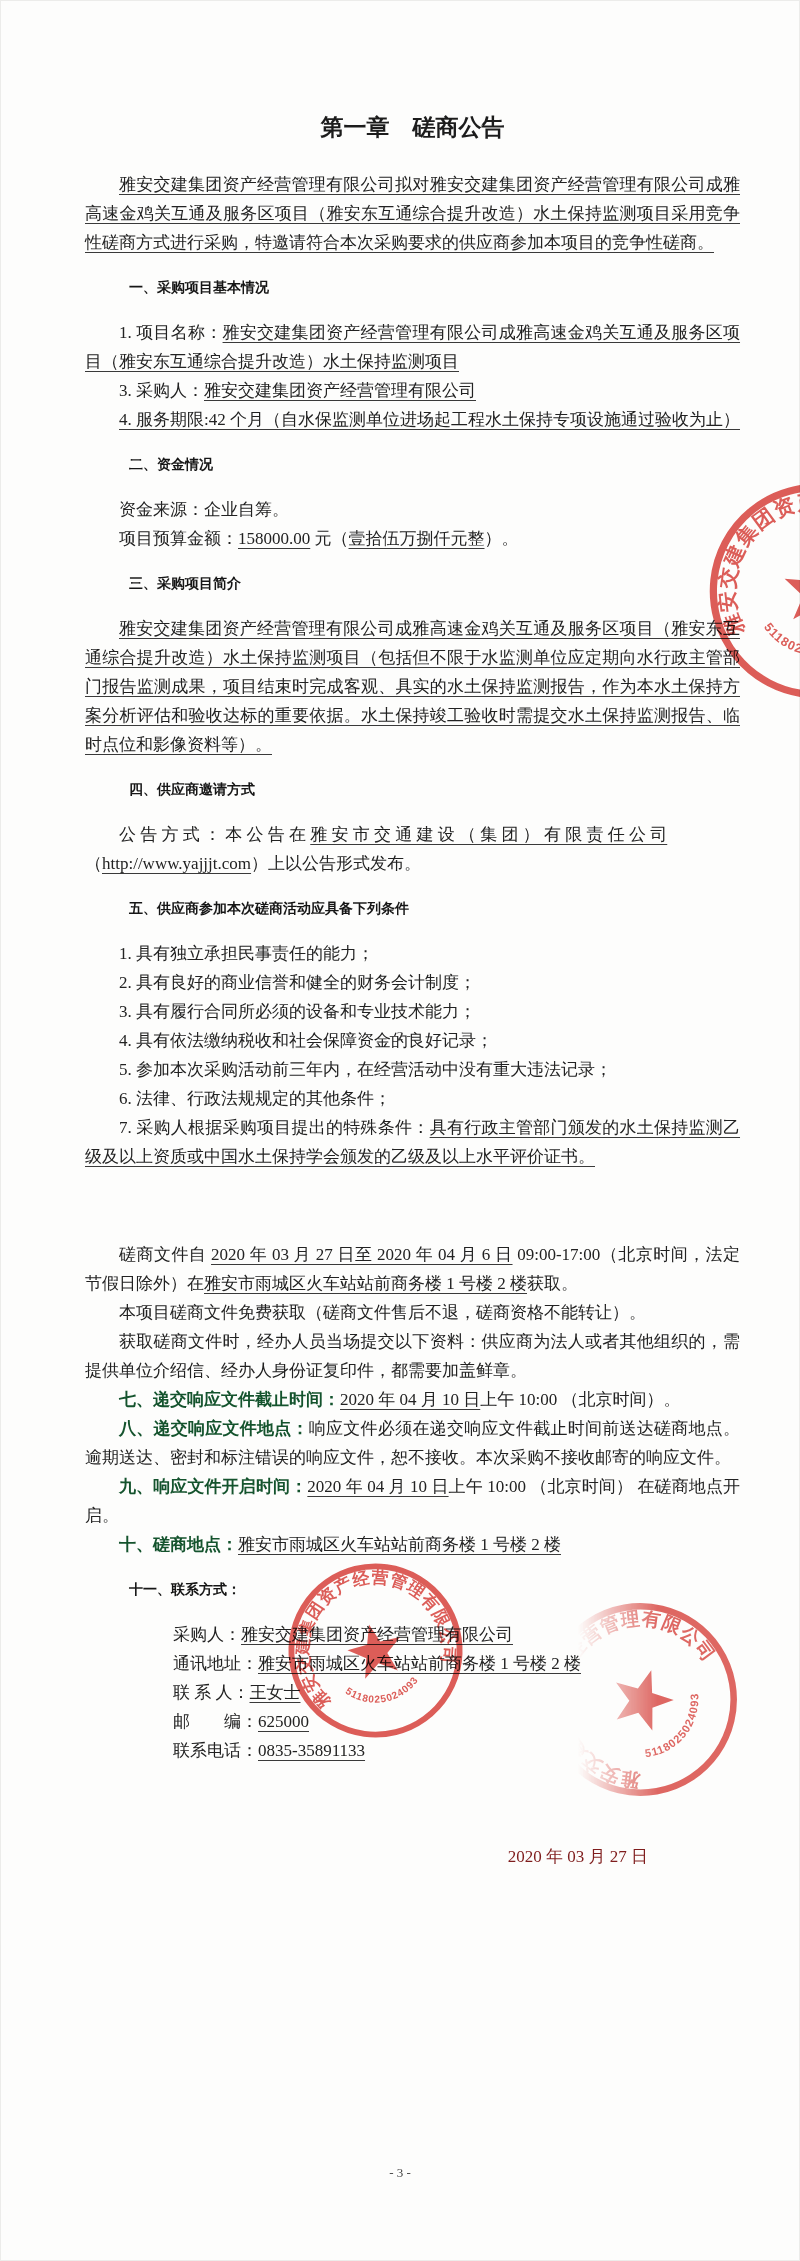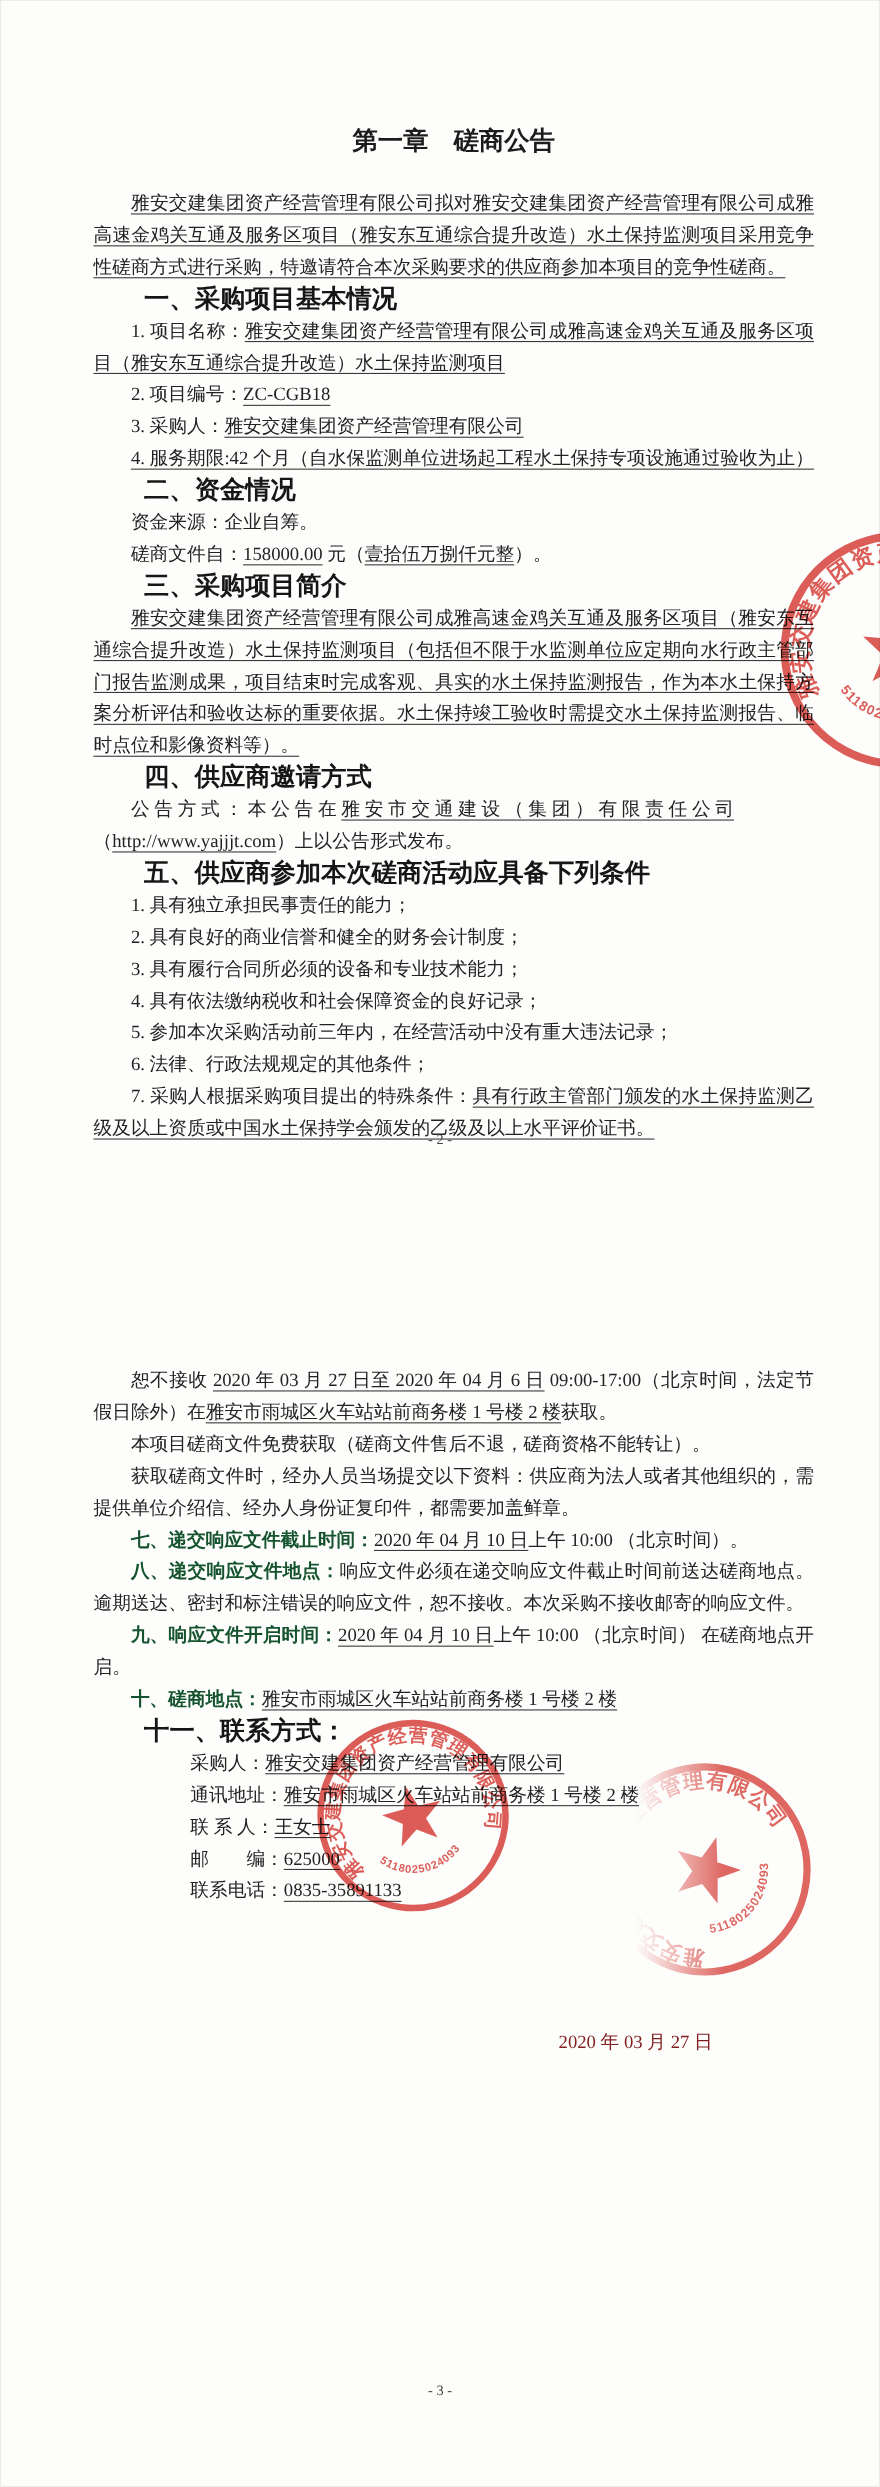--- a/index.html
+++ b/index.html
@@ -19,21 +19,21 @@
   .title{
     margin:0 0 28px 0;
     font-size:23px;line-height:30px;
     font-weight:bold;text-align:center;
     color:#1c1c1c;
     font-family:"Liberation Sans","DejaVu Sans",sans-serif;
   }
   p{margin:0;text-align:justify;word-break:break-all;}
   .ind{text-indent:2em;}
   h3{
-    margin:0;font-size:23px;line-height:29px;font-weight:bold;
+    margin:16px;font-size:14px;line-height:29px;font-weight:bold;
     text-indent:2em;color:#161616;
     font-family:"Liberation Sans","DejaVu Sans",sans-serif;
   }
   b{font-family:"Liberation Sans","DejaVu Sans",sans-serif;color:#14532d;}
   .u{
     text-decoration:underline;
     text-decoration-thickness:1px;
     text-underline-offset:4px;
     text-decoration-color:#3a3a3a;
   }
@@ -72,27 +72,26 @@
 
 <div class="doc">
 
   <div class="content">
     <h1 class="title">第一章　磋商公告</h1>
 
     <p class="ind"><span class="u">雅安交建集团资产经营管理有限公司拟对雅安交建集团资产经营管理有限公司成雅高速金鸡关互通及服务区项目（雅安东互通综合提升改造）水土保持监测项目采用竞争性磋商方式进行采购，特邀请符合本次采购要求的供应商参加本项目的竞争性磋商。</span></p>
 
     <h3>一、采购项目基本情况</h3>
     <p class="ind"><span>1. 项目名称：</span><span class="u">雅安交建集团资产经营管理有限公司成雅高速金鸡关互通及服务区项目（雅安东互通综合提升改造）水土保持监测项目</span></p>
-    <p class="ind"><span>2. 项目编号：</span><span class="u">ZC-CGB18</span></p>
     <p class="ind"><span>3. 采购人：</span><span class="u">雅安交建集团资产经营管理有限公司</span></p>
     <p class="ind"><span class="u">4. 服务期限:42 个月（自水保监测单位进场起工程水土保持专项设施通过验收为止）</span></p>
 
     <h3>二、资金情况</h3>
     <p class="ind">资金来源：企业自筹。</p>
-    <p class="ind"><span>磋商文件自：</span><span class="u">158000.00</span><span> 元（</span><span class="u">壹拾伍万捌仟元整</span><span>）。</span></p>
+    <p class="ind"><span>项目预算金额：</span><span class="u">158000.00</span><span> 元（</span><span class="u">壹拾伍万捌仟元整</span><span>）。</span></p>
 
     <h3>三、采购项目简介</h3>
     <p class="ind"><span class="u">雅安交建集团资产经营管理有限公司成雅高速金鸡关互通及服务区项目（雅安东互通综合提升改造）水土保持监测项目（包括但不限于水监测单位应定期向水行政主管部门报告监测成果，项目结束时完成客观、具实的水土保持监测报告，作为本水土保持方案分析评估和验收达标的重要依据。水土保持竣工验收时需提交水土保持监测报告、临时点位和影像资料等）。</span></p>
 
     <h3>四、供应商邀请方式</h3>
     <p class="ind"><span>公 告 方 式 ： 本 公 告 在 </span><span class="u">雅 安 市 交 通 建 设 （ 集 团 ） 有 限 责 任 公 司</span></p>
     <p><span>（</span><span class="u">http://www.yajjjt.com</span><span>）上以公告形式发布。</span></p>
 
     <h3>五、供应商参加本次磋商活动应具备下列条件</h3>
     <p class="ind">1. 具有独立承担民事责任的能力；</p>
@@ -100,21 +99,21 @@
     <p class="ind">3. 具有履行合同所必须的设备和专业技术能力；</p>
     <p class="ind">4. 具有依法缴纳税收和社会保障资金的良好记录；</p>
     <p class="ind">5. 参加本次采购活动前三年内，在经营活动中没有重大违法记录；</p>
     <p class="ind">6. 法律、行政法规规定的其他条件；</p>
     <p class="ind"><span>7. 采购人根据采购项目提出的特殊条件：</span><span class="u">具有行政主管部门颁发的水土保持监测乙级及以上资质或中国水土保持学会颁发的乙级及以上水平评价证书。</span></p>
   </div>
 
   <div class="footer f1">- 2 -</div>
 
   <div class="page2">
-    <p class="ind"><span>恕不接收 </span><span class="u">2020 年 03 月 27 日至 2020 年 04 月 6 日</span><span> 09:00-17:00（北京时间，法定节假日除外）在</span><span class="u">雅安市雨城区火车站站前商务楼 1 号楼 2 楼</span><span>获取。</span></p>
+    <p class="ind"><span>磋商文件自 </span><span class="u">2020 年 03 月 27 日至 2020 年 04 月 6 日</span><span> 09:00-17:00（北京时间，法定节假日除外）在</span><span class="u">雅安市雨城区火车站站前商务楼 1 号楼 2 楼</span><span>获取。</span></p>
     <p class="ind">本项目磋商文件免费获取（磋商文件售后不退，磋商资格不能转让）。</p>
     <p class="ind">获取磋商文件时，经办人员当场提交以下资料：供应商为法人或者其他组织的，需提供单位介绍信、经办人身份证复印件，都需要加盖鲜章。</p>
 
     <p class="ind"><b>七、递交响应文件截止时间：</b><span class="u">2020 年 04 月 10 日</span><span>上午 10:00 （北京时间）。</span></p>
 
     <p class="ind"><b>八、递交响应文件地点：</b><span>响应文件必须在递交响应文件截止时间前送达磋商地点。逾期送达、密封和标注错误的响应文件，恕不接收。本次采购不接收邮寄的响应文件。</span></p>
 
     <p class="ind"><b>九、响应文件开启时间：</b><span class="u">2020 年  04 月  10 日</span><span>上午 10:00 （北京时间） 在磋商地点开启。</span></p>
 
     <p class="ind"><b>十、磋商地点：</b><span class="u">雅安市雨城区火车站站前商务楼 1 号楼 2 楼</span></p>

